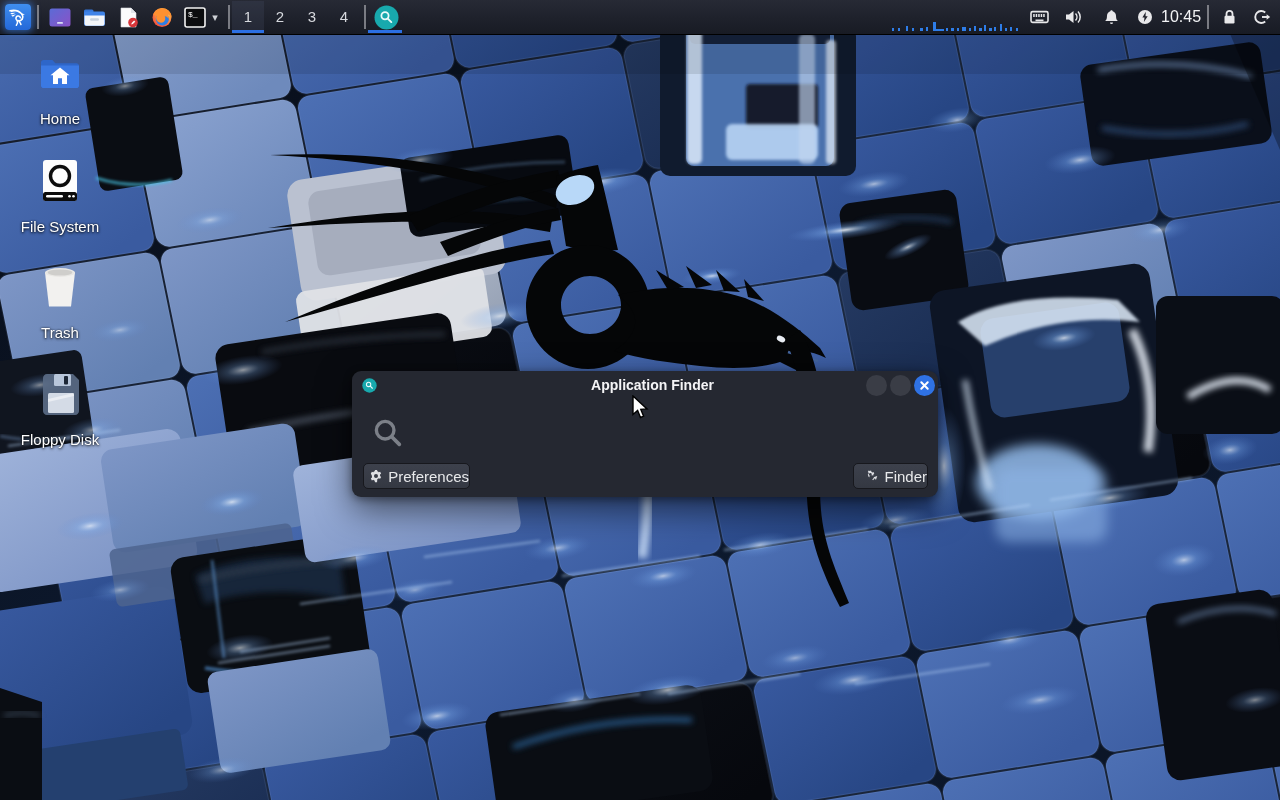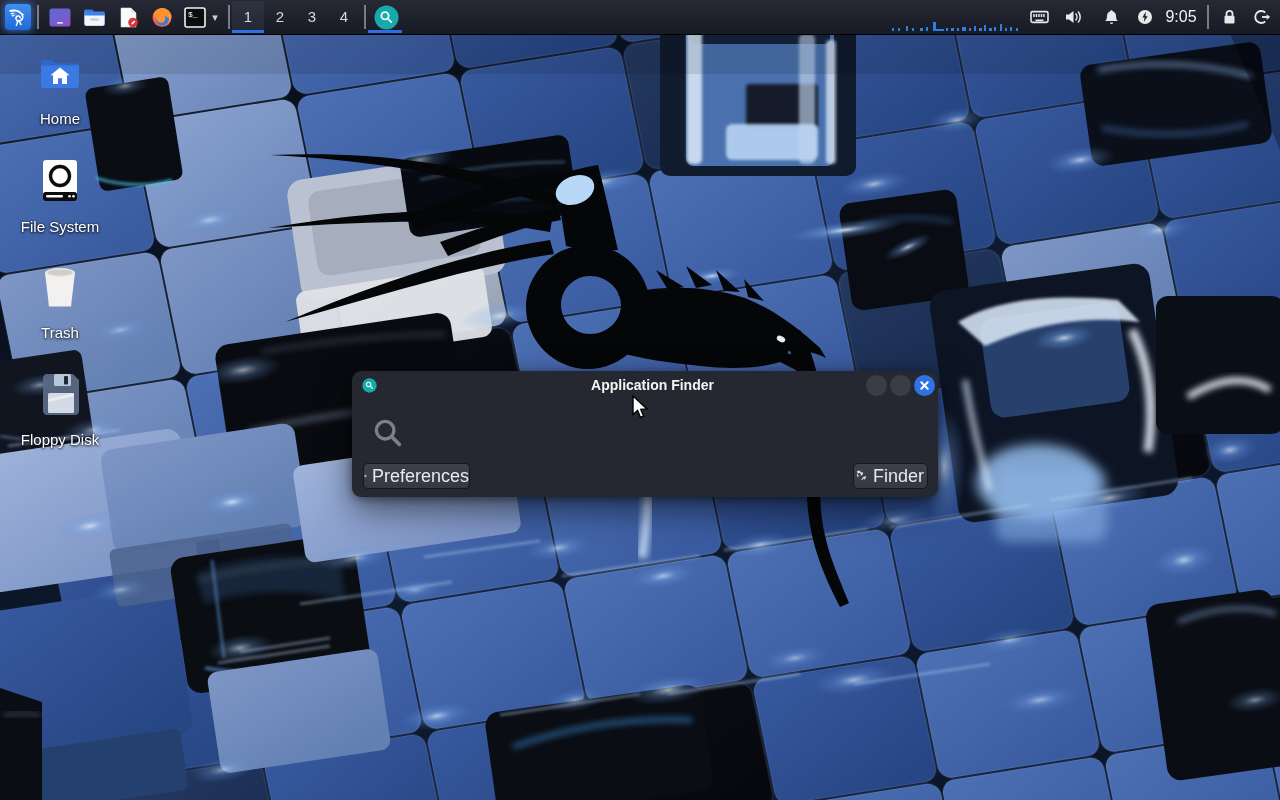--- a/index.html
+++ b/index.html
@@ -18,22 +18,22 @@
 #dialog { position:absolute; left:352px; top:371px; width:586px; height:126px;
   background:#252831; border-radius:9px; z-index:60;
   box-shadow:0 12px 34px rgba(0,0,0,0.55), 0 2px 8px rgba(0,0,0,0.4); }
 #dtitle { position:absolute; left:352px; top:371px; width:586px; height:27px; text-align:center;
   color:#f4f4f6; font-weight:bold; font-size:14px; line-height:28px; z-index:61;padding-left:15px; }
 .wbtn { position:absolute; top:375px; width:21px; height:21px; border-radius:50%; z-index:61; }
 #dinput { position:absolute; left:417px; top:419px; width:509px; height:29px;
   background:#1d1f26; border:2px solid #3d7ecb; border-radius:5px; z-index:61;
   color:#fff; font-size:15px; line-height:25px; padding-left:12px; }
 .dbtn { position:absolute; top:463px; height:26px; background:linear-gradient(180deg,#3d414c,#343842);
-  border:1px solid #17181d; border-radius:5px; color:#e8e9eb; font-size:18px; z-index:61;
-  display:flex; align-items:center; justify-content:flex-start; gap:5px; }
+  border:1px solid #17181d; border-radius:5px; color:#e8e9eb; font-size:15px; z-index:61;
+  display:flex; align-items:center; justify-content:flex-end; gap:5px; }
 </style></head><body>
 <div id="stage">
 <svg width="1280" height="800" viewBox="0 0 1280 800" xmlns="http://www.w3.org/2000/svg">
 <defs>
 <linearGradient id="gL" x1="0" y1="0" x2="0.7" y2="1">
           <stop offset="0" stop-color="#9fb3da"></stop>
           <stop offset="1" stop-color="#7e95c6"></stop>
         </linearGradient>
 <linearGradient id="gK" x1="0" y1="0" x2="0.7" y2="1">
           <stop offset="0" stop-color="#7e96c6"></stop>
@@ -520,21 +520,21 @@
           <path fill="#e8e8ea" d="M7.5 1.2c.7 0 1.2.5 1.2 1.1 2 .6 3.3 2.3 3.3 4.5 0 3.4 1 4.6 1.8 5.2H1.2c.8-.6 1.8-1.8 1.8-5.2 0-2.2 1.3-3.9 3.3-4.5 0-.6.5-1.1 1.2-1.1z"></path>
           <path fill="#e8e8ea" d="M6 13.5h3a1.5 1.5 0 0 1-3 0z"></path>
         </svg>
       </div>
   <div class="pi" style="left:1137px;width:16px;">
         <svg width="16" height="16" viewBox="0 0 16 16">
           <circle cx="8" cy="8" r="7" fill="#e8e8ea"></circle>
           <path fill="#20222b" d="M8.8 2.8 5.4 8.6h2.1L6.9 13l3.8-5.8H8.5z"></path>
         </svg>
       </div>
-  <div class="pi" style="left:1162px;width:38px;color:#f2f3f5;font-size:16px;">9:05</div>
+  <div class="pi" style="left:1162px;width:38px;color:#f2f3f5;font-size:16px;">10:45</div>
   <div class="sep" style="left:1207px;"></div>
   <div class="pi" style="left:1221px;width:16px;">
         <svg width="15" height="16" viewBox="0 0 15 16">
           <path fill="none" stroke="#e8e8ea" stroke-width="1.8" d="M4.5 7V4.8a3 3 0 0 1 6 0V7"></path>
           <rect x="2.5" y="6.8" width="10" height="7.6" rx="1.2" fill="#e8e8ea"></rect>
         </svg>
       </div>
   <div class="pi" style="left:1252px;width:20px;">
         <svg width="18" height="16" viewBox="0 0 18 16">
           <path fill="none" stroke="#e8e8ea" stroke-width="1.9" d="M12.2 3.5a6 6 0 1 0 0 9"></path>

